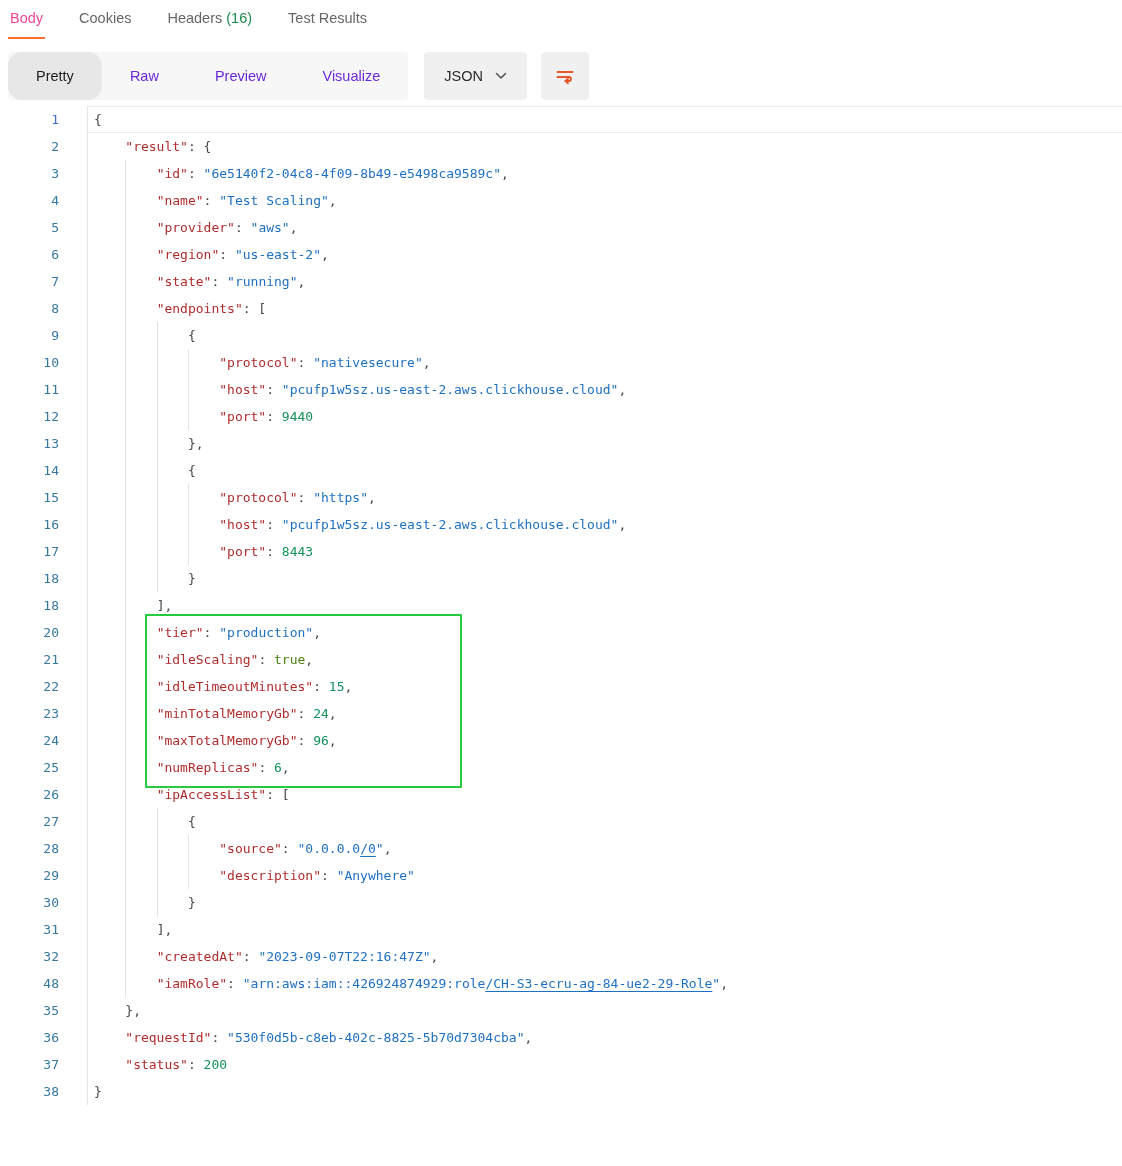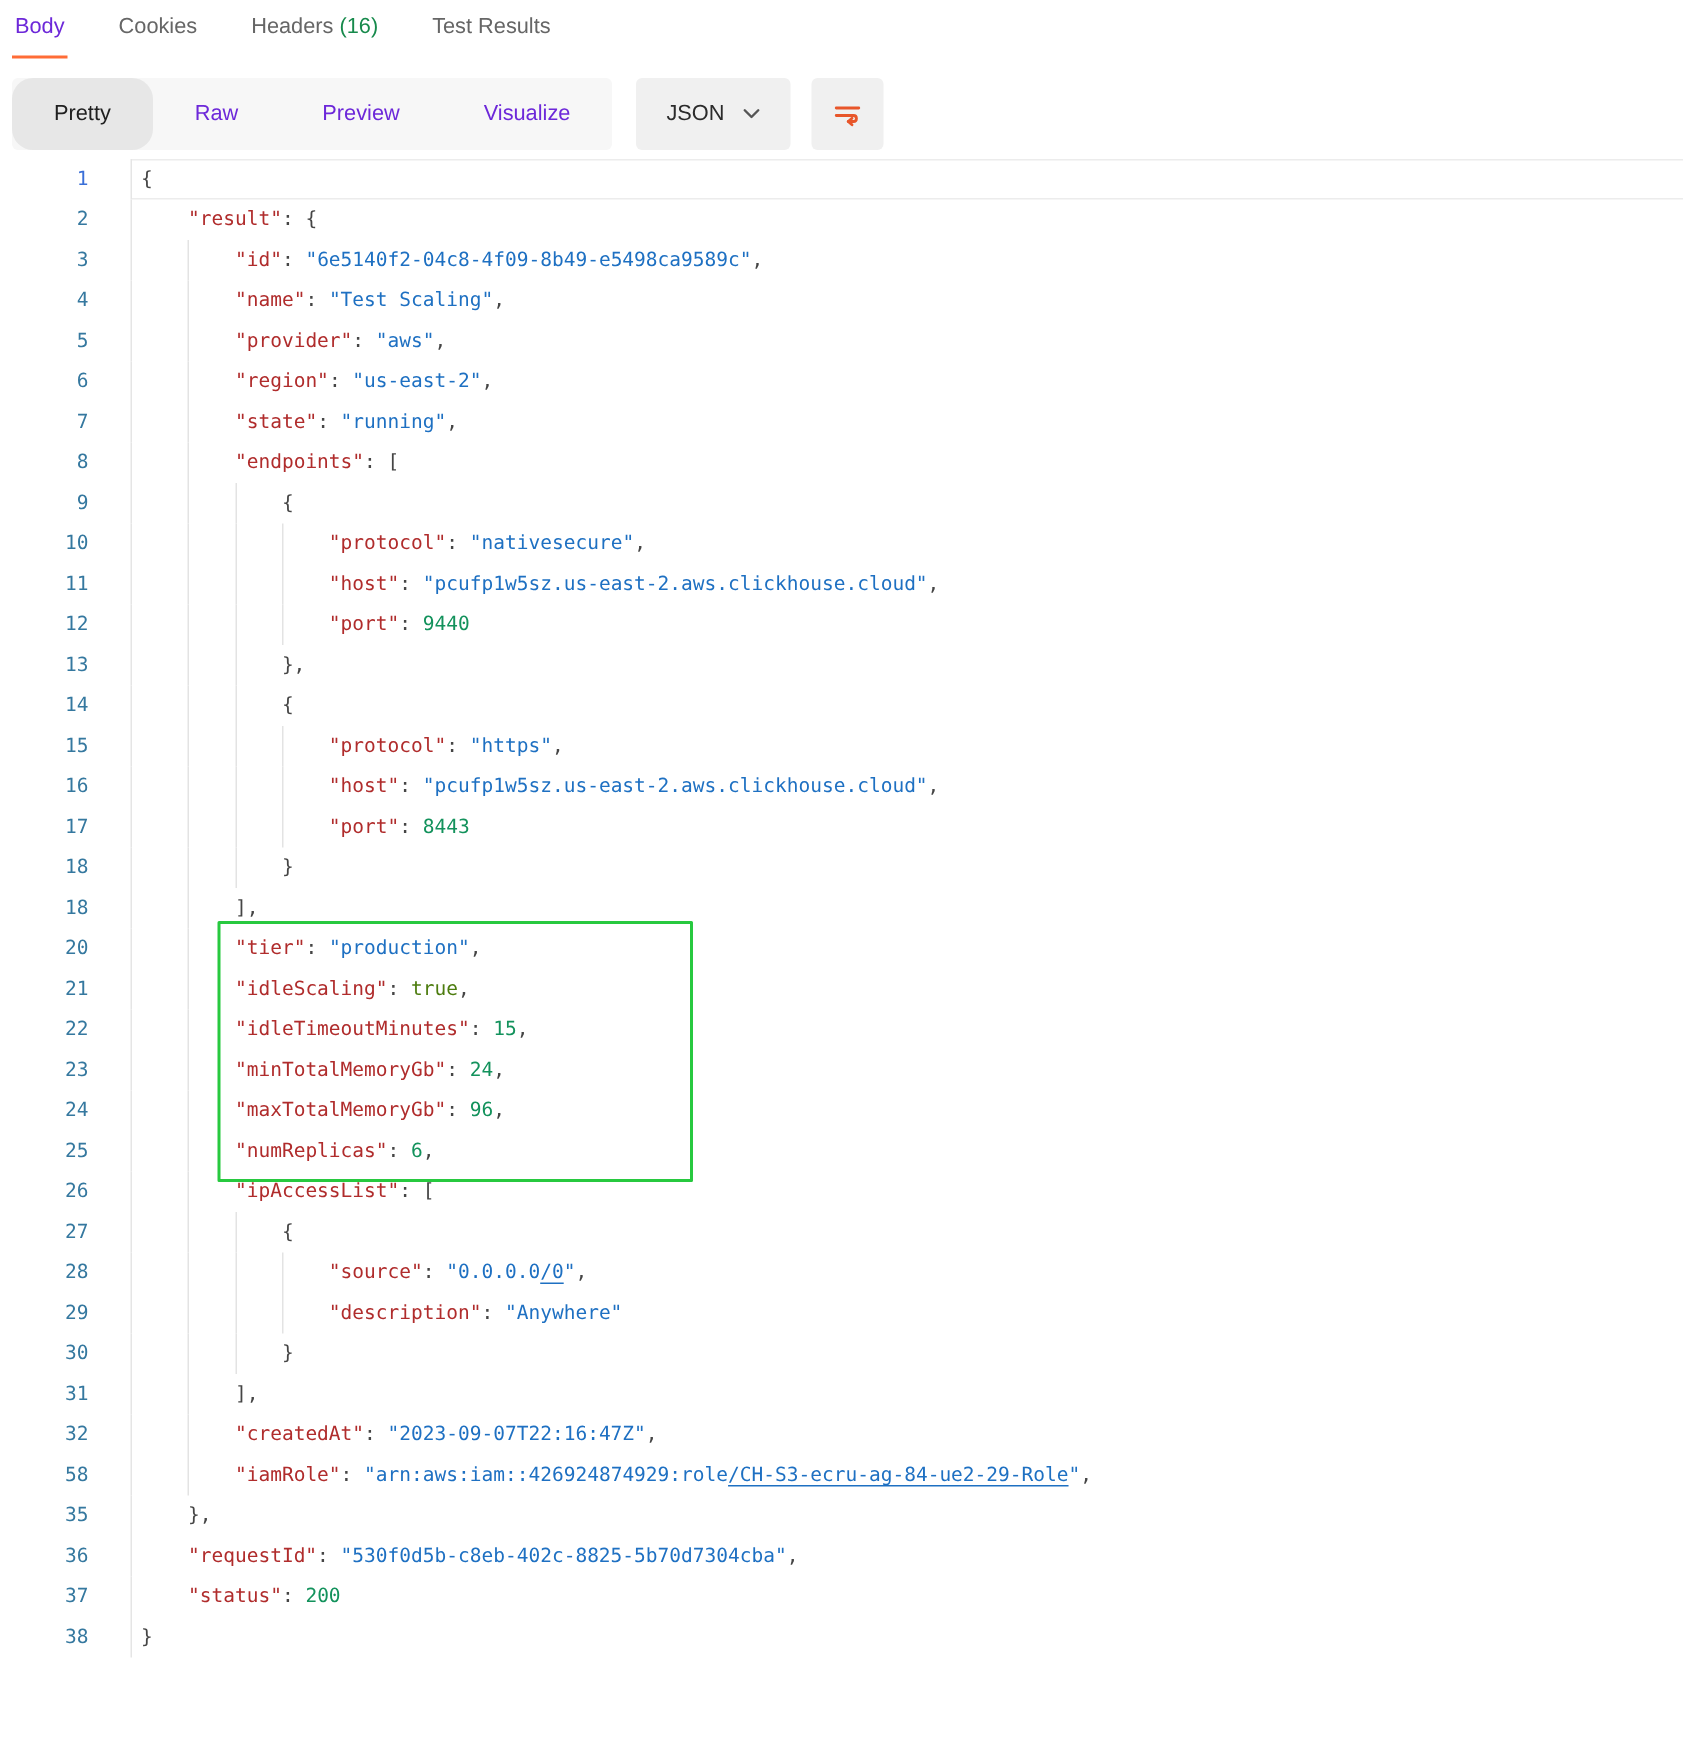--- a/index.html
+++ b/index.html
@@ -1,21 +1,21 @@
 <!DOCTYPE html>
 <html><head>
 <meta charset="utf-8">
 <style>
   html,body{margin:0;padding:0;background:#fff;}
   body{width:1122px;height:1166px;font-family:"Liberation Sans",sans-serif;color:#212121;overflow:hidden;}
 
   
   .tabs{display:flex;align-items:flex-end;gap:32px;padding:6px 0 0 8px;}
   .tab{font-size:14.5px;color:#666;padding:4px 2px 13px 2px;cursor:pointer;white-space:nowrap;}
-  .tab.active{color:#6d28d9;font-weight:500;border-bottom:2px solid #ff6c37;padding-bottom:11px;}
+  .tab.active{color:#ec4899;font-weight:500;border-bottom:2px solid #ff6c37;padding-bottom:11px;}
   .tab .count{color:#178a4c;}
 
   
   .toolbar{display:flex;align-items:center;margin:13px 0 6px 8px;}
   .view-group{display:flex;background:#f7f7f7;border-radius:4px;overflow:hidden;height:48px;}
   .seg{font-size:14.5px;color:#6d28d9;display:flex;align-items:center;padding:0 28px;cursor:pointer;}
   .seg.active{background:#e7e7e7;color:#202020;border-radius:14px;text-align:center;}
   .format-pill{margin-left:16px;height:48px;background:#f0f0f0;border-radius:4px;display:flex;align-items:center;gap:12px;padding:0 20px;font-size:14.5px;color:#2b2b2b;cursor:pointer;}
   .wrap-btn{margin-left:14px;width:48px;height:48px;background:#f0f0f0;border-radius:4px;display:flex;align-items:center;justify-content:center;cursor:pointer;}
 
@@ -192,21 +192,21 @@
     </div>
     <div class="line">
       <span class="ln">31</span>
       <span class="codepart"><span class="guide" style="left: calc(4ch + 6px);"></span><span>        </span><span class="tok-p">],</span></span>
     </div>
     <div class="line">
       <span class="ln">32</span>
       <span class="codepart"><span class="guide" style="left: calc(4ch + 6px);"></span><span>        </span><span class="tok-k">"createdAt"</span><span class="tok-p">: </span><span class="tok-s">"2023-09-07T22:16:47Z"</span><span class="tok-p">,</span></span>
     </div>
     <div class="line">
-      <span class="ln">58</span>
+      <span class="ln">48</span>
       <span class="codepart"><span class="guide" style="left: calc(4ch + 6px);"></span><span>        </span><span class="tok-k">"iamRole"</span><span class="tok-p">: </span><span class="tok-s">"arn:aws:iam::426924874929:role</span><span class="tok-u">/CH-S3-ecru-ag-84-ue2-29-Role</span><span class="tok-s">"</span><span class="tok-p">,</span></span>
     </div>
     <div class="line">
       <span class="ln">35</span>
       <span class="codepart"><span>    </span><span class="tok-p">},</span></span>
     </div>
     <div class="line">
       <span class="ln">36</span>
       <span class="codepart"><span>    </span><span class="tok-k">"requestId"</span><span class="tok-p">: </span><span class="tok-s">"530f0d5b-c8eb-402c-8825-5b70d7304cba"</span><span class="tok-p">,</span></span>
     </div>

